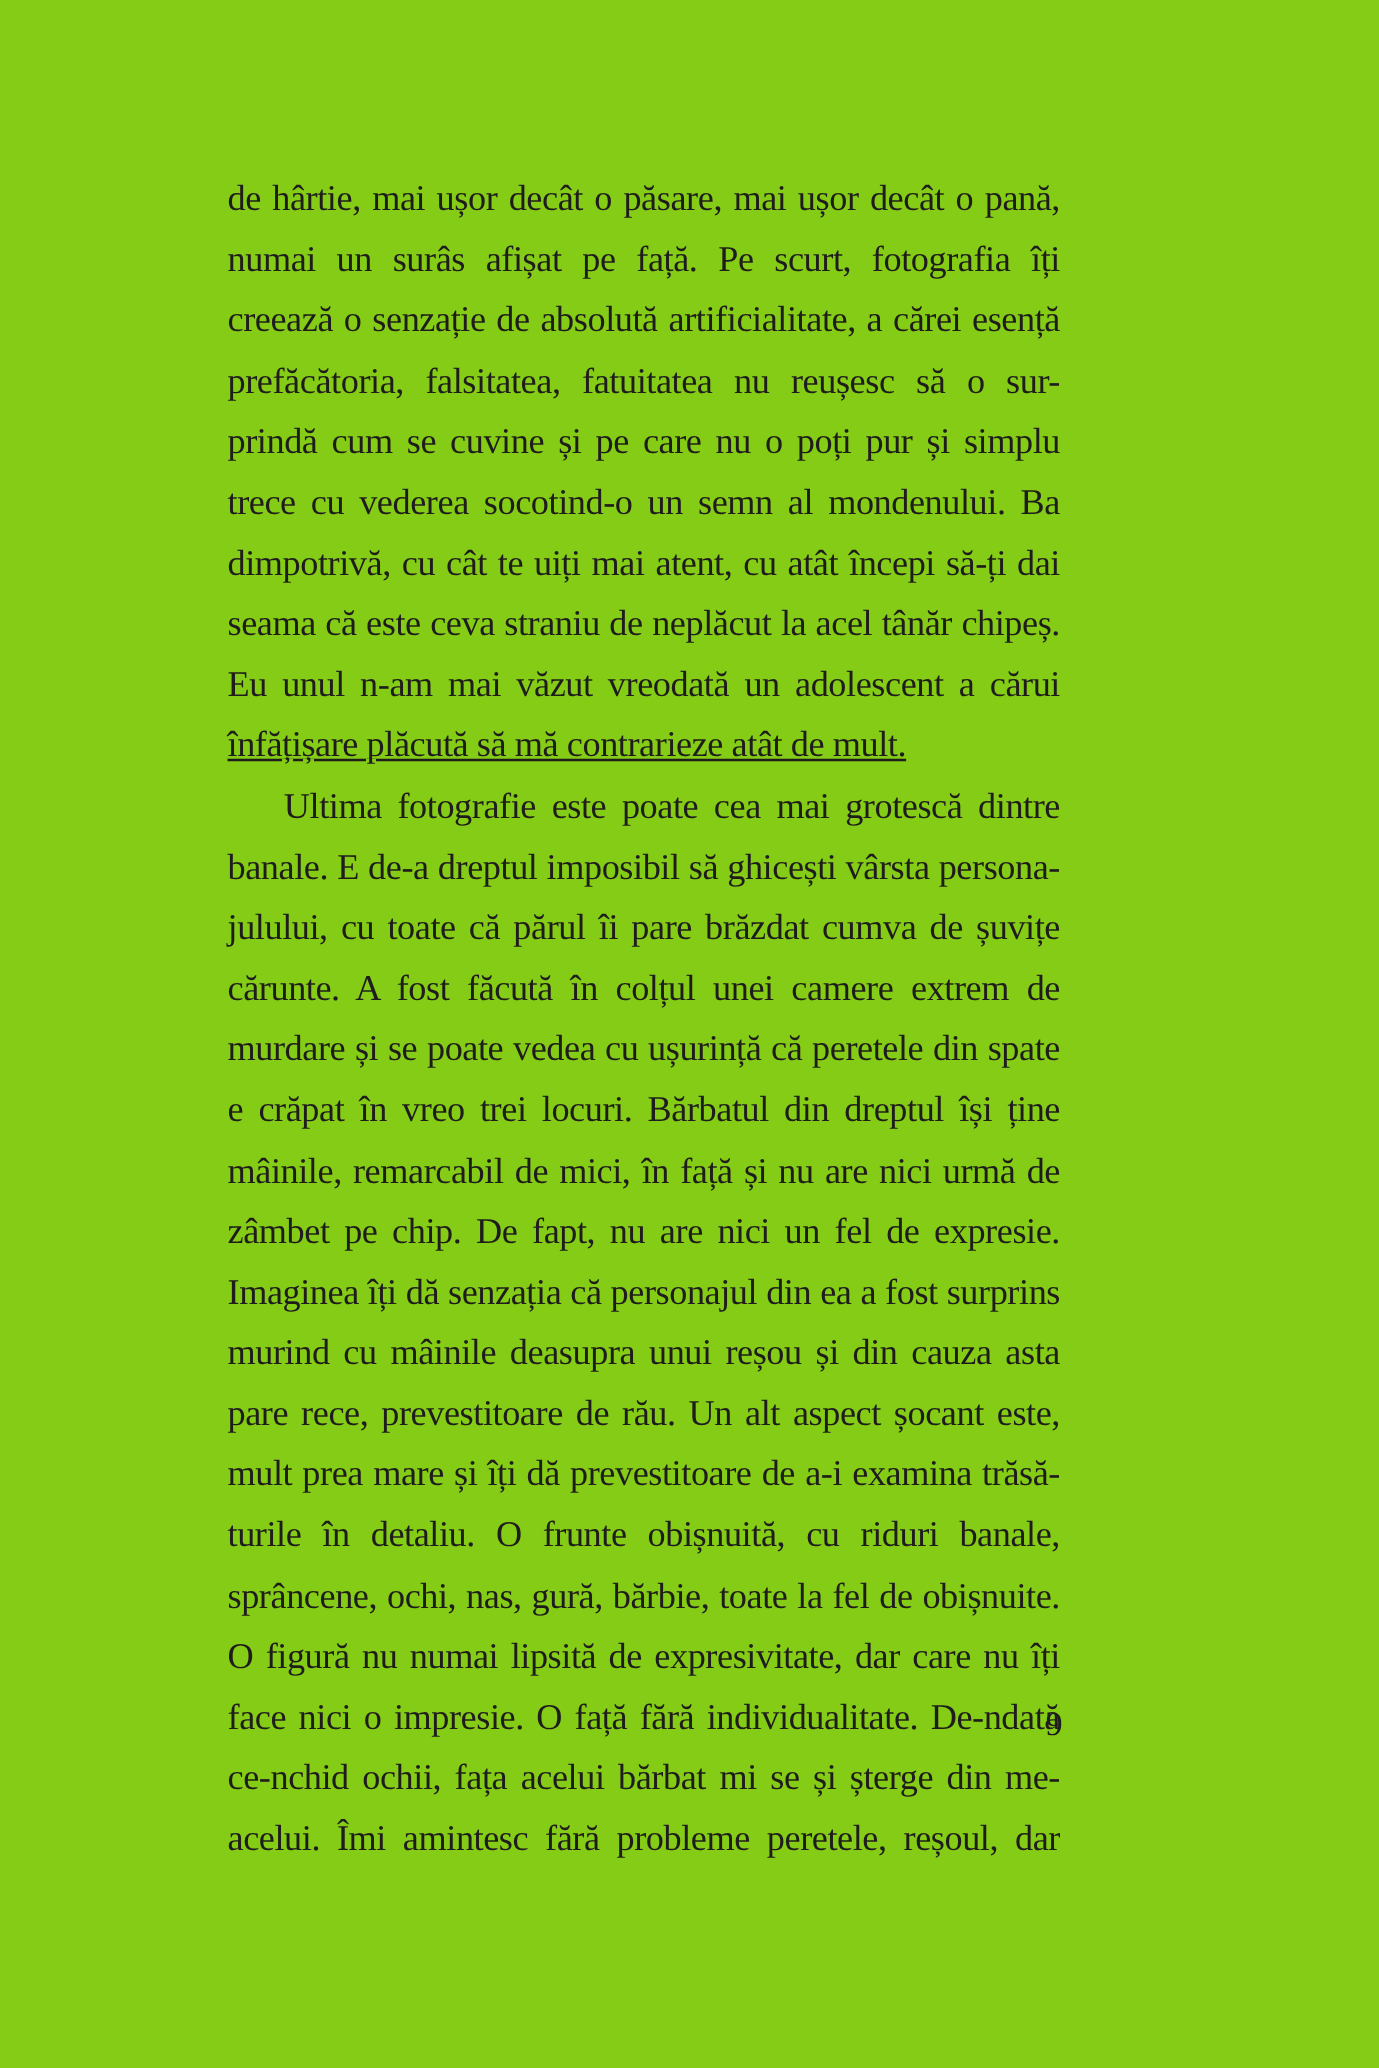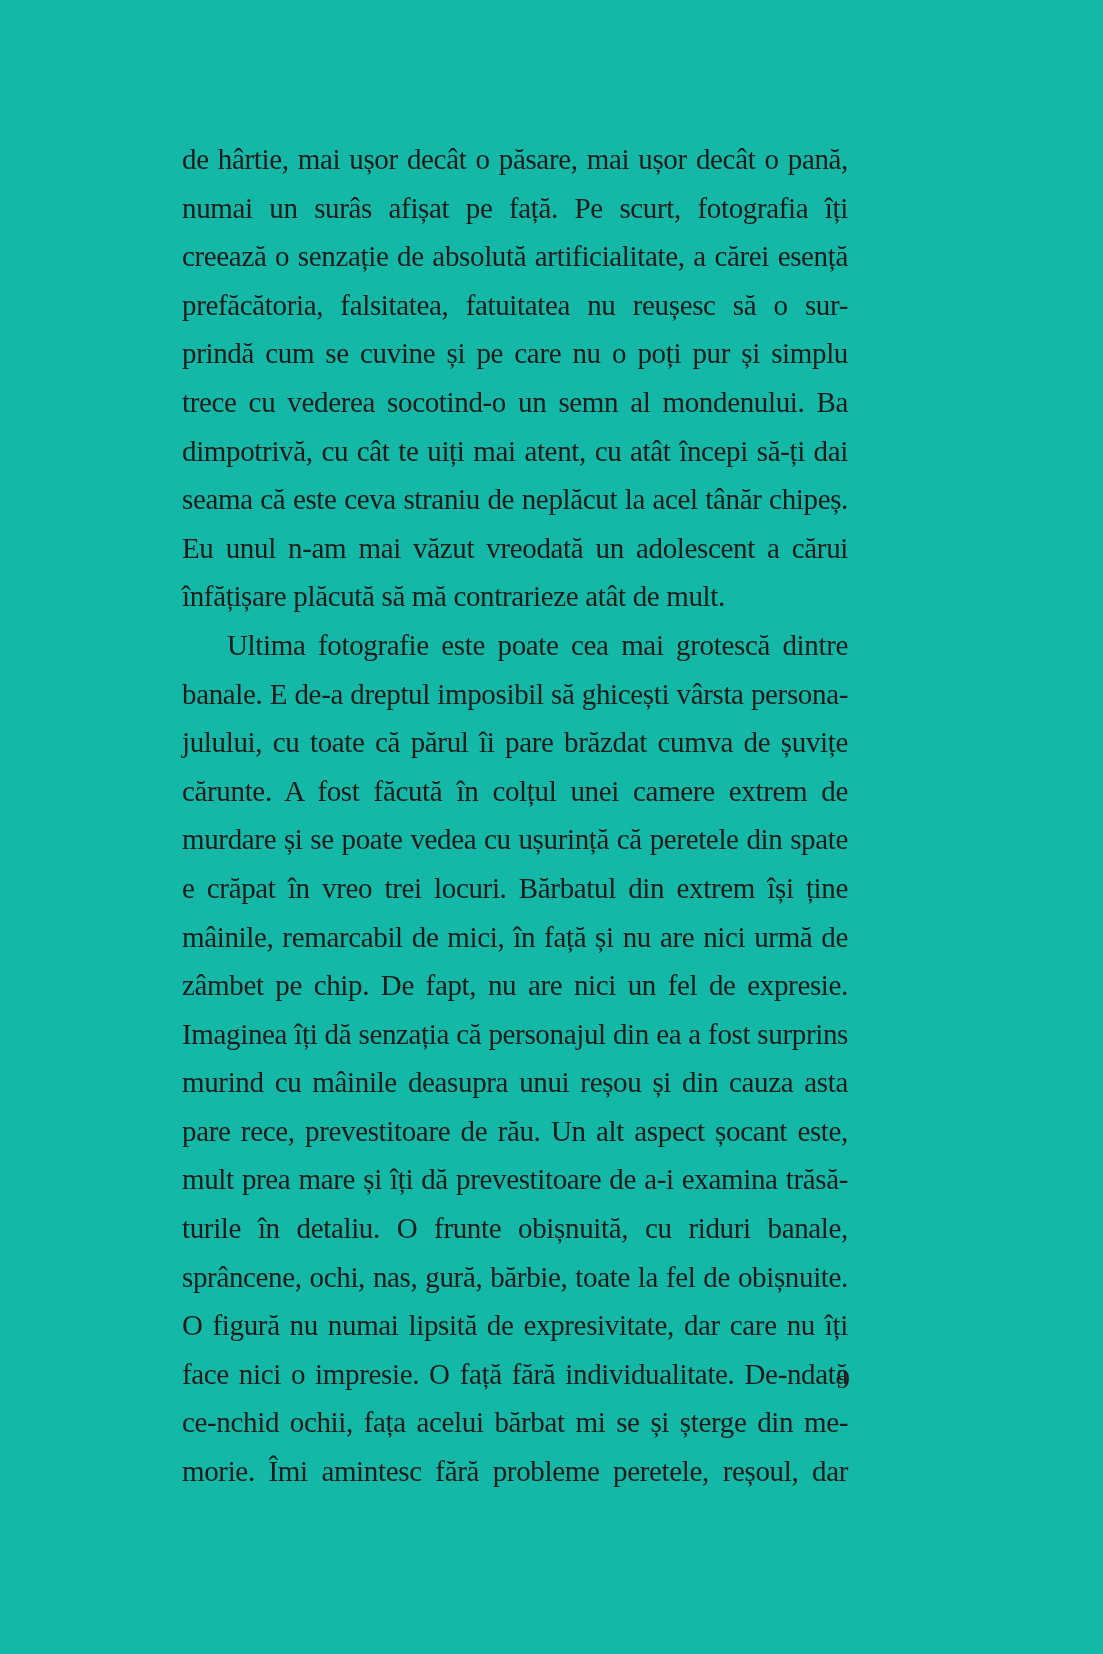--- a/index.html
+++ b/index.html
@@ -12,21 +12,21 @@
       height: 1654px;
       position: relative;
       overflow: hidden;
     }
     .page {
       position: absolute;
       left: 0;
       top: 0;
       width: 1103px;
       height: 1654px;
-      background: #14b8a6;
+      background: #84cc16;
     }
     .text-block {
       position: absolute;
       left: 182px;
       top: 135px;
       width: 666px;
       font-family: "Liberation Serif", "DejaVu Serif", serif;
       font-size: 29px;
       line-height: 48.6px;
       color: #1f1c1c;
@@ -35,20 +35,21 @@
     .line {
       display: block;
       white-space: nowrap;
       text-align: justify;
       text-align-last: justify;
       height: 48.6px;
       overflow: visible;
     }
     .line.last {
       text-align-last: left;
+      text-decoration: underline;
     }
     .line.indent {
       padding-left: 45px;
     }
     .page-number {
       position: absolute;
       left: 826px;
       top: 1364px;
       width: 24px;
       text-align: right;
@@ -73,29 +74,29 @@
       <span class="line">seama că este ceva straniu de neplăcut la acel tânăr chipeș.</span>
       <span class="line">Eu unul n-am mai văzut vreodată un adolescent a cărui</span>
       <span class="line last">înfățișare plăcută să mă contrarieze atât de mult.</span>
     </div>
     <div>
       <span class="line indent">Ultima fotografie este poate cea mai grotescă dintre</span>
       <span class="line">banale. E de-a dreptul imposibil să ghicești vârsta persona-</span>
       <span class="line">julului, cu toate că părul îi pare brăzdat cumva de șuvițe</span>
       <span class="line">cărunte. A fost făcută în colțul unei camere extrem de</span>
       <span class="line">murdare și se poate vedea cu ușurință că peretele din spate</span>
-      <span class="line">e crăpat în vreo trei locuri. Bărbatul din extrem își ține</span>
+      <span class="line">e crăpat în vreo trei locuri. Bărbatul din dreptul își ține</span>
       <span class="line">mâinile, remarcabil de mici, în față și nu are nici urmă de</span>
       <span class="line">zâmbet pe chip. De fapt, nu are nici un fel de expresie.</span>
       <span class="line">Imaginea îți dă senzația că personajul din ea a fost surprins</span>
       <span class="line">murind cu mâinile deasupra unui reșou și din cauza asta</span>
       <span class="line">pare rece, prevestitoare de rău. Un alt aspect șocant este,</span>
       <span class="line">mult prea mare și îți dă prevestitoare de a-i examina trăsă-</span>
       <span class="line">turile în detaliu. O frunte obișnuită, cu riduri banale,</span>
       <span class="line">sprâncene, ochi, nas, gură, bărbie, toate la fel de obișnuite.</span>
       <span class="line">O figură nu numai lipsită de expresivitate, dar care nu îți</span>
       <span class="line">face nici o impresie. O față fără individualitate. De-ndată</span>
       <span class="line">ce-nchid ochii, fața acelui bărbat mi se și șterge din me-</span>
-      <span class="line">morie. Îmi amintesc fără probleme peretele, reșoul, dar</span>
+      <span class="line">acelui. Îmi amintesc fără probleme peretele, reșoul, dar</span>
     </div>
   </div>
   <div class="page-number">9</div>
 </div>
 
 </body></html>

